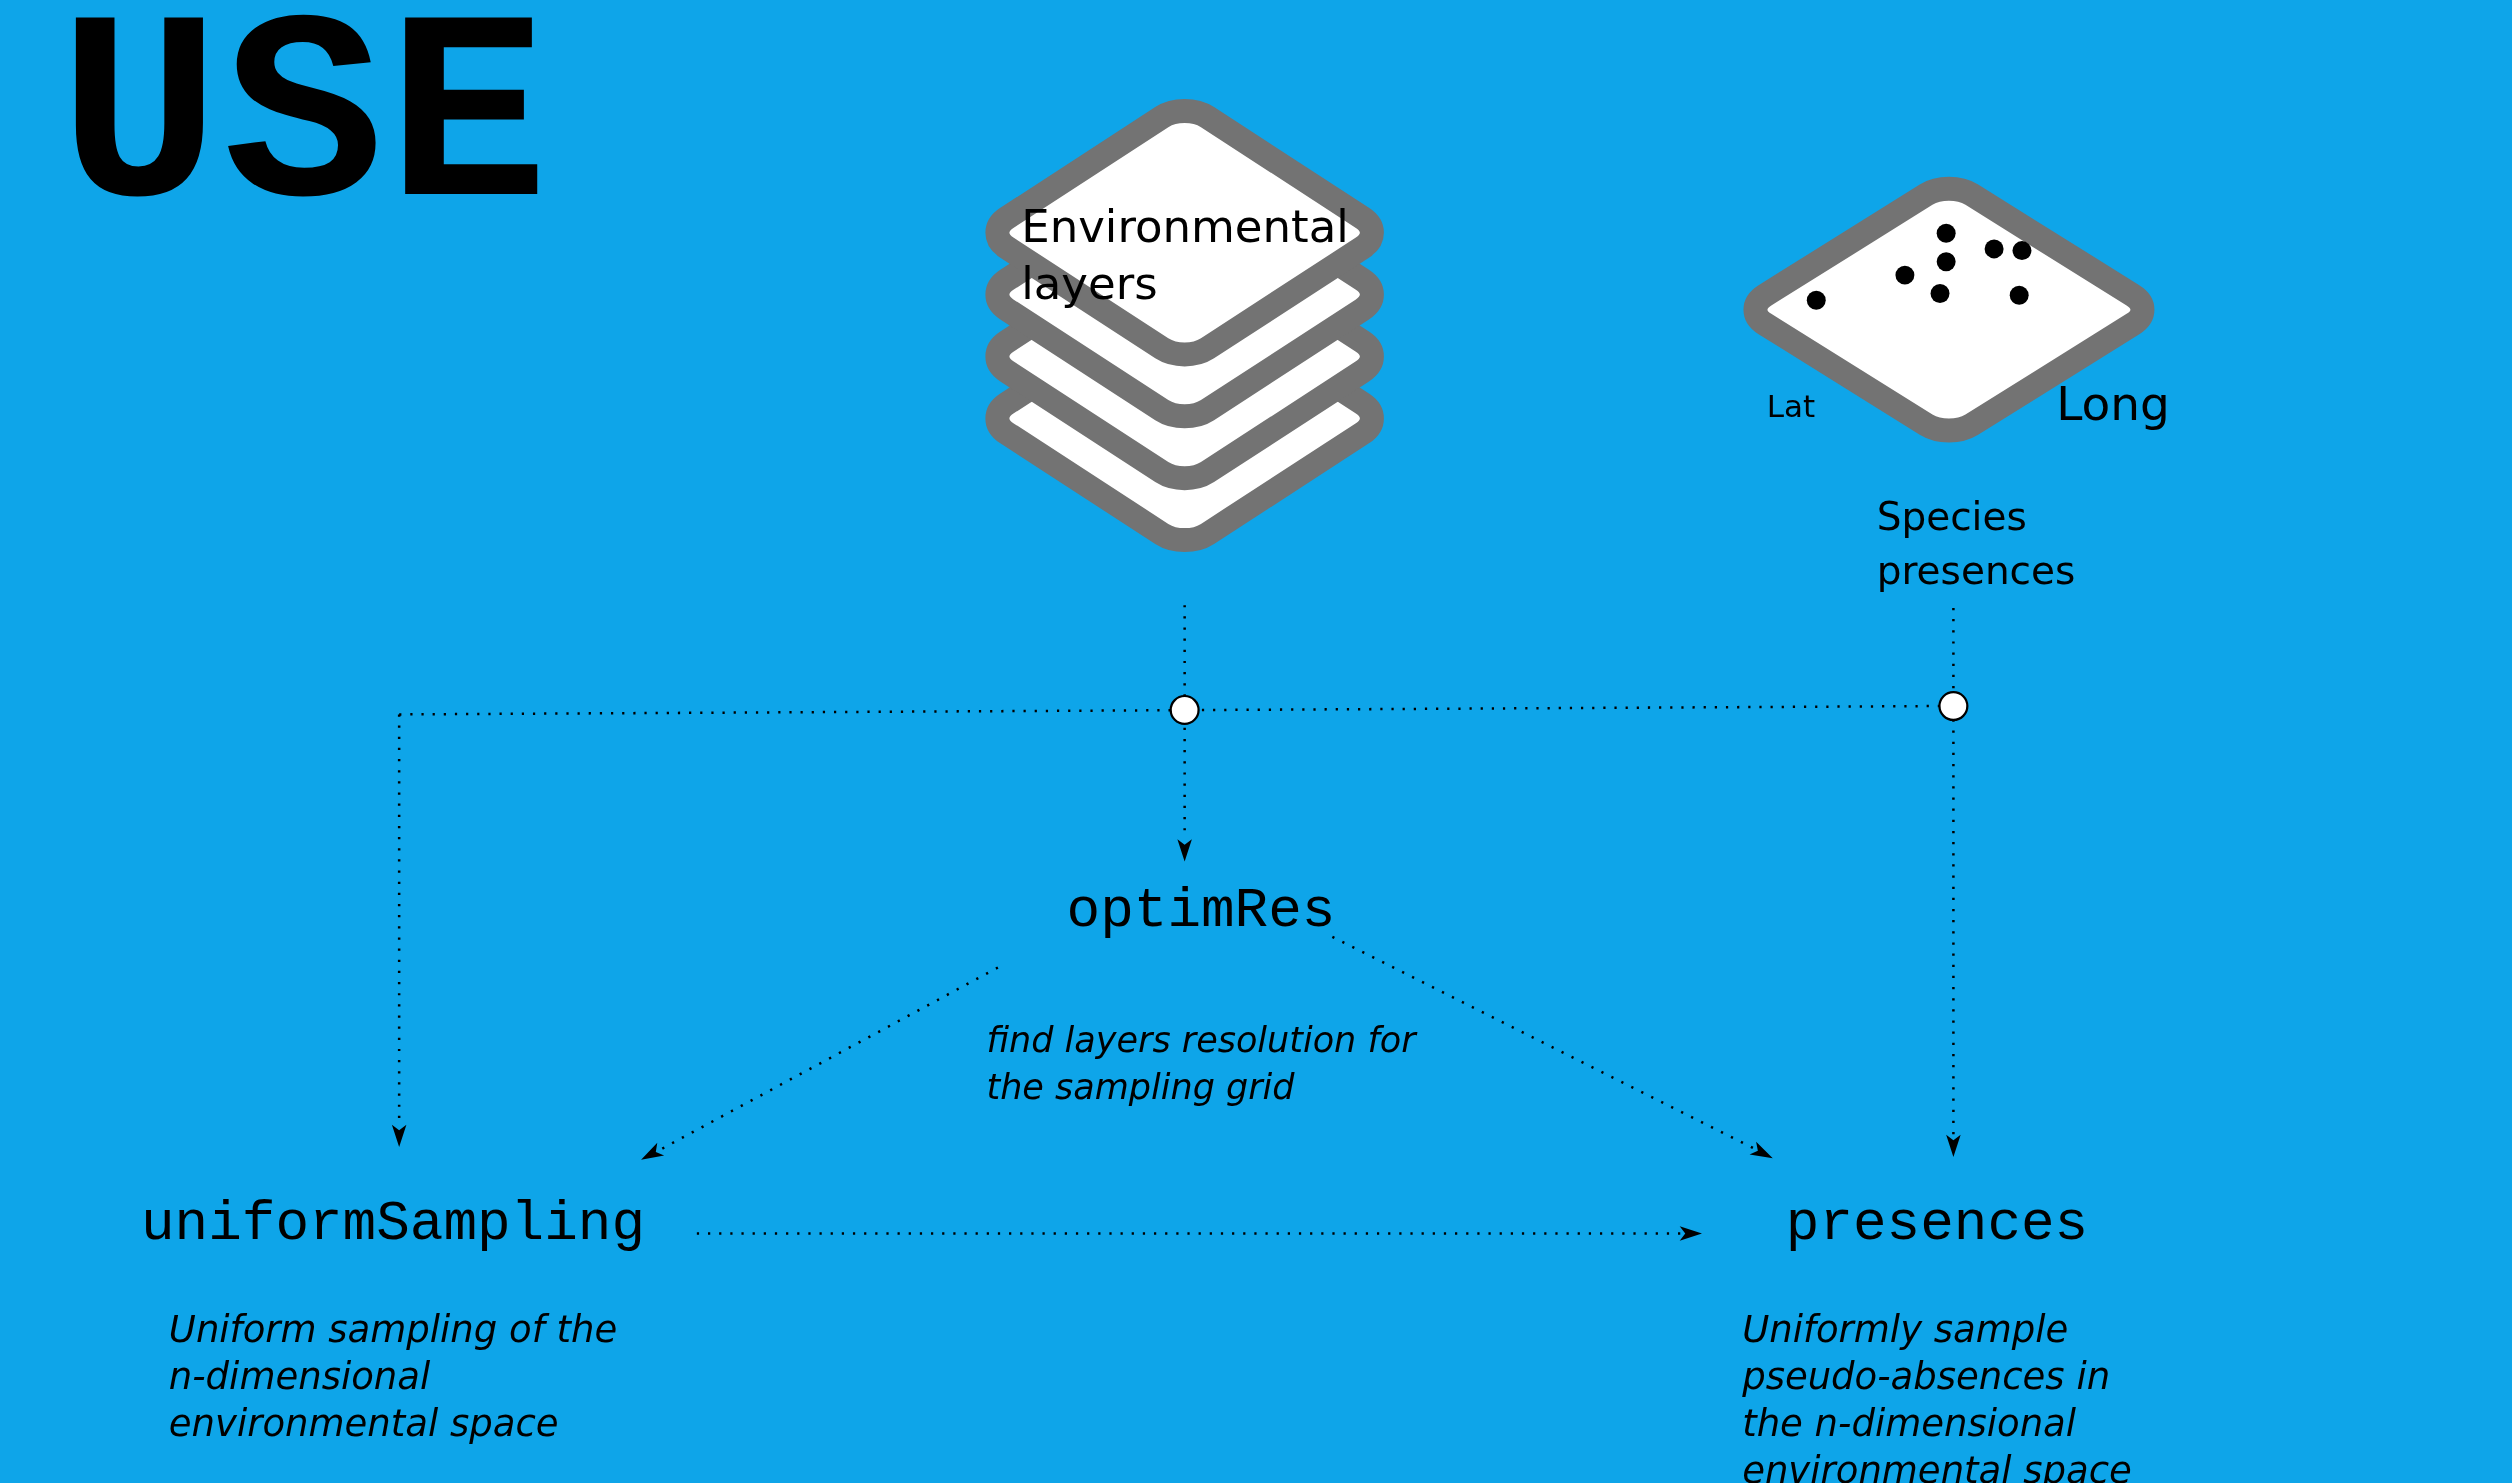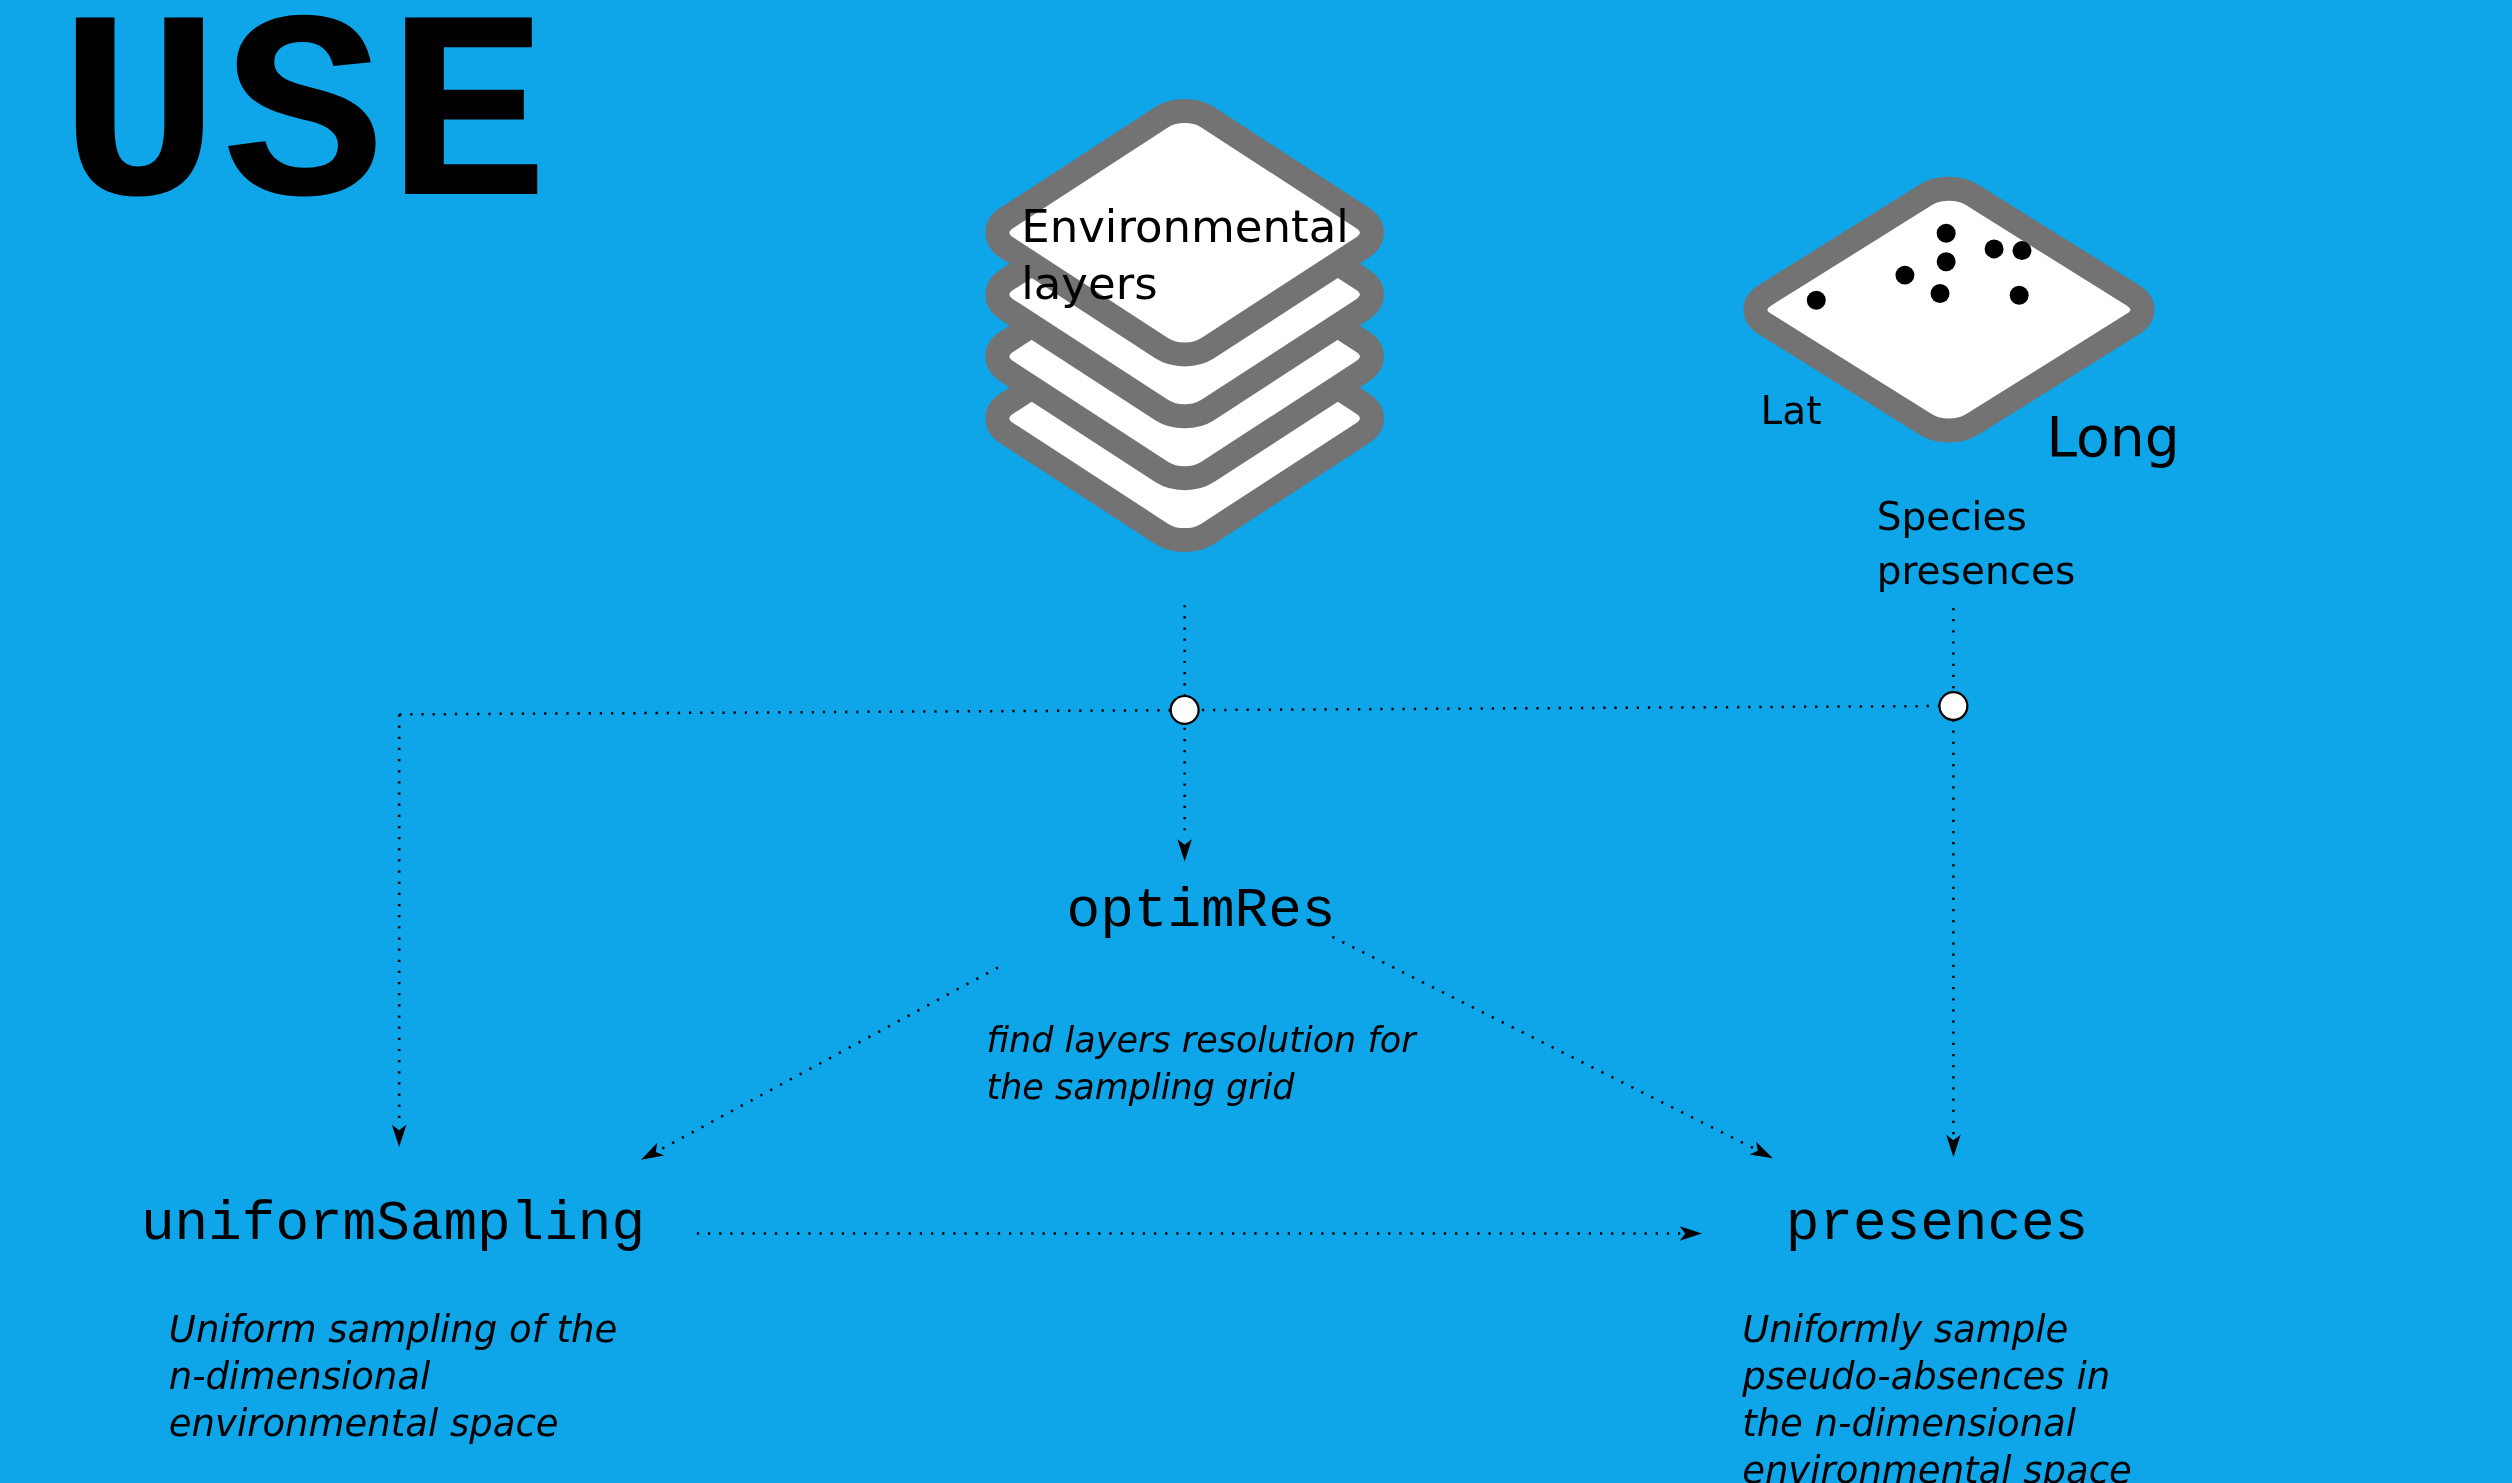--- a/index.html
+++ b/index.html
@@ -7,22 +7,22 @@
           font-family:"DejaVu Sans", sans-serif;color:#000;}
   .art{position:absolute;left:0;top:0;width:2512px;height:1484px;}
   .abs{position:absolute;white-space:nowrap;}
   .ctr{transform:translateX(-50%);}
 
   .use-logo{left:59px;top:-11px;font-family:"Liberation Mono", monospace;
             font-weight:bold;font-size:268px;line-height:1;letter-spacing:3.3px;}
 
   .env-label{left:1185px;top:198px;font-size:45px;line-height:57px;}
   .species-label{left:1976px;top:490px;font-size:39px;line-height:54px;}
-  .lat-label{left:1791px;top:391px;font-size:39px;line-height:1;}
-  .long-label{left:2113px;top:410px;font-size:55px;line-height:1;}
+  .lat-label{left:1791px;top:391px;font-size:31px;line-height:1;}
+  .long-label{left:2113px;top:380px;font-size:47px;line-height:1;}
 
   .fn{font-family:"Liberation Mono", monospace;font-size:56px;line-height:1;}
   .fn-optimres{left:1201px;top:883px;}
   .fn-uniform{left:393px;top:1196px;}
   .fn-pa{left:1937px;top:1196px;}
 
   .desc{font-style:italic;font-size:37px;line-height:47px;}
   .desc-optimres{left:1201px;top:1017px;font-size:35px;}
   .desc-uniform{left:393px;top:1306px;}
   .desc-pa{left:1937px;top:1306px;}

